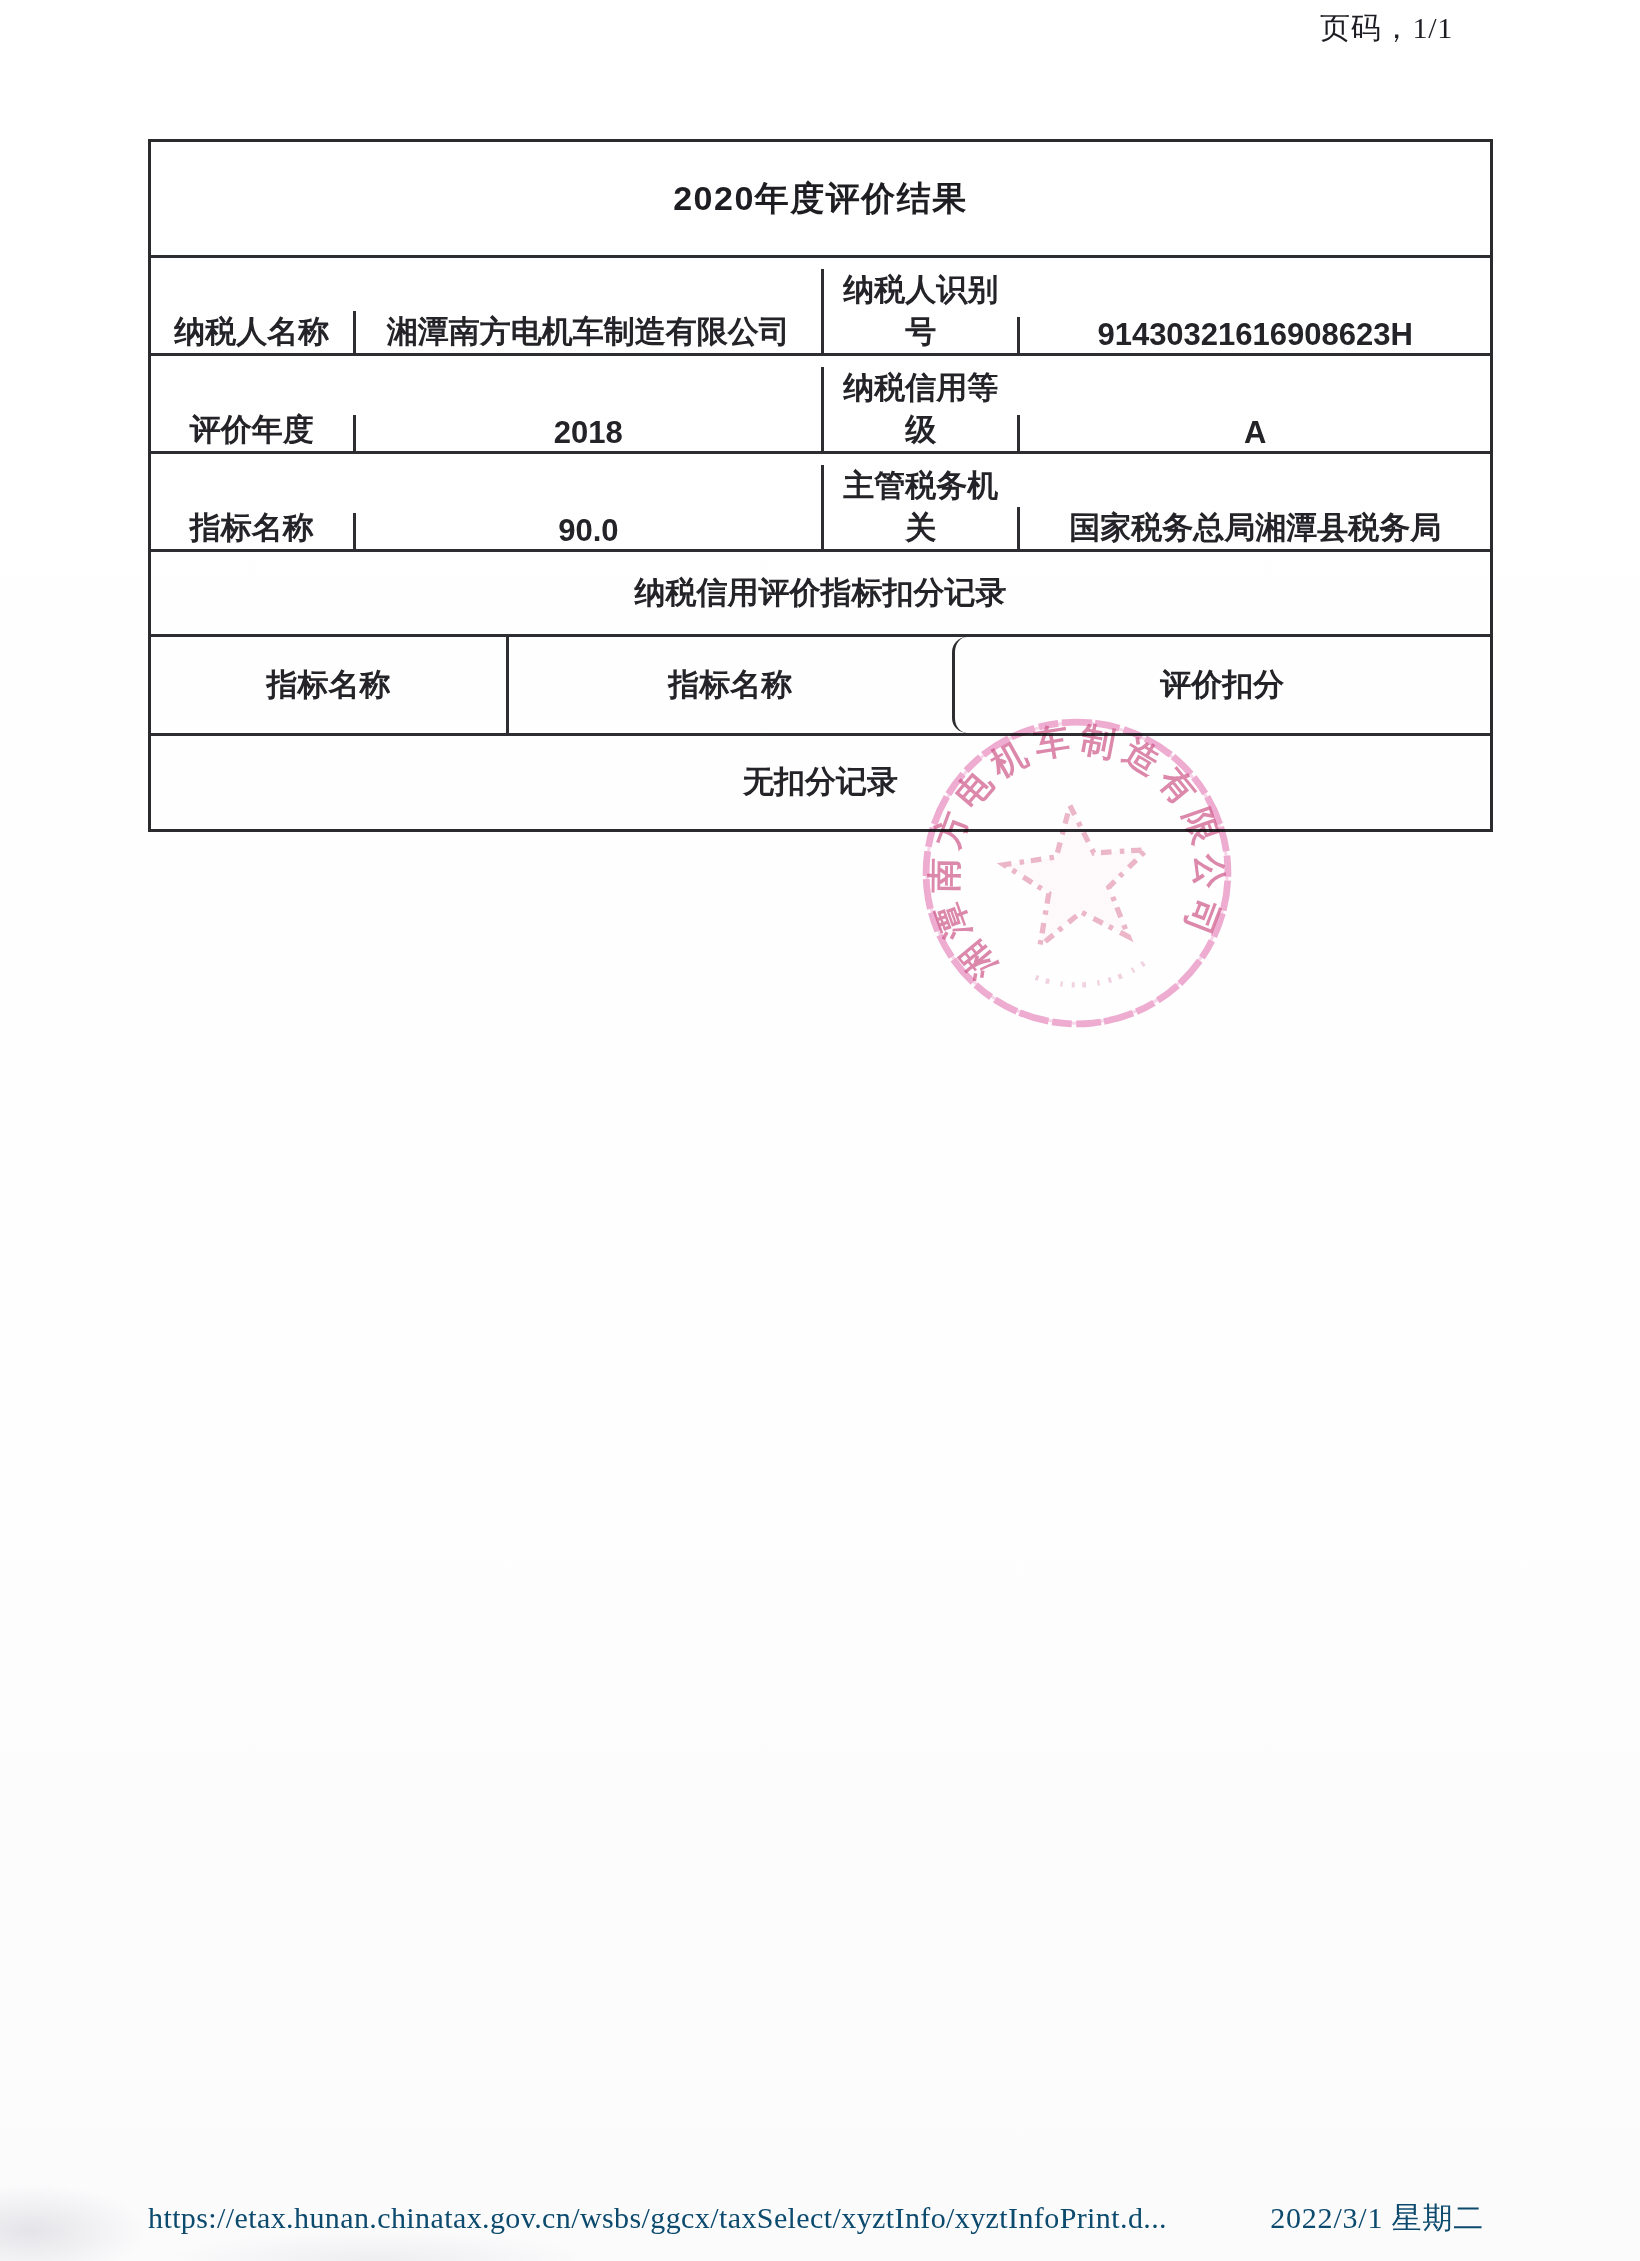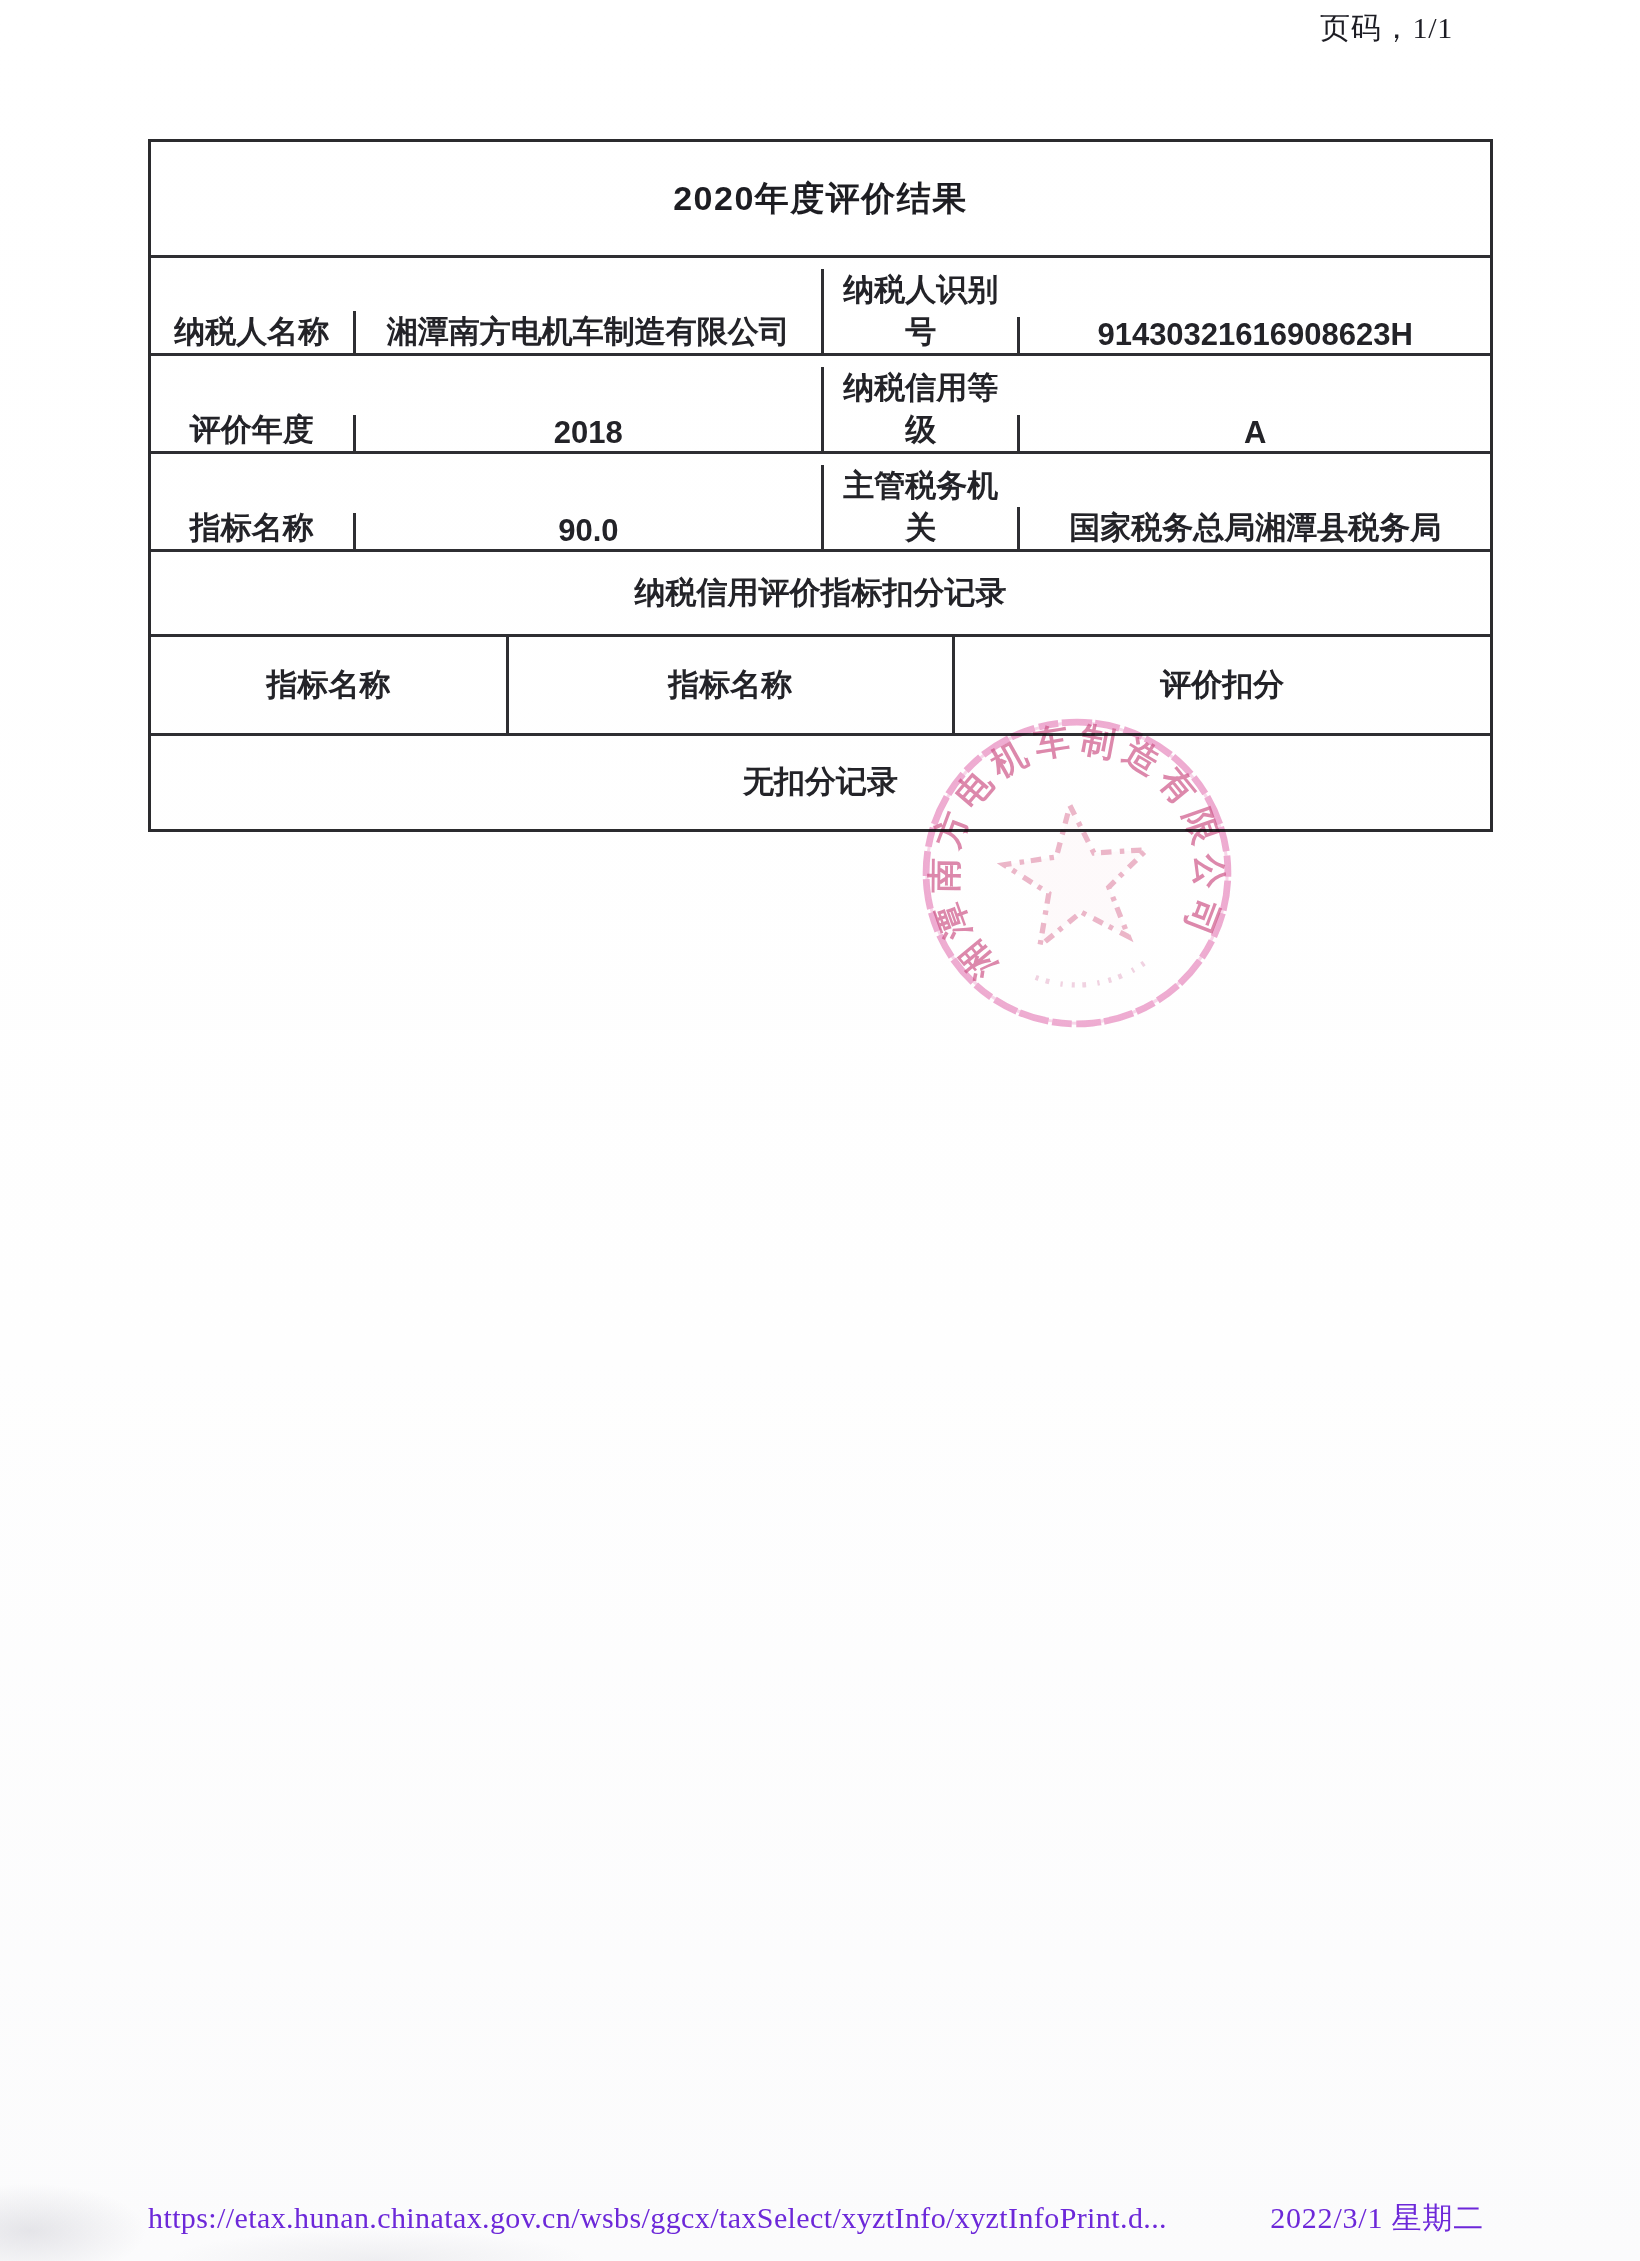--- a/index.html
+++ b/index.html
@@ -61,21 +61,21 @@
   }
   .cell + .cell { border-left: 3px solid #2e2e32; }
 
   .w-lab1 { flex: 0 0 15.05%; }
   .w-val1 { flex: 0 0 35.00%; }
   .w-lab2 { flex: 0 0 14.65%; }
   .w-val2 { flex: 1 1 auto; }
 
   .w-c1 { flex: 0 0 26.5%; }
   .w-c2 { flex: 0 0 33.3%; }
-  .w-c3 { flex: 1 1 auto; }
+  .w-c3 { flex: 1 1 auto; border-radius: 15px; }
 
   .cell.full { flex: 1 1 100%; }
   .title-cell { font-size: 34px; letter-spacing: 1.5px; color: #1d1d22; }
 
   
   .stamp {
     position: absolute;
     left: 911px;
     top: 707px;
     width: 332px;
@@ -90,21 +90,21 @@
   .footer {
     position: absolute;
     left: 148px;
     top: 2198px;
     width: 1336px;
     display: flex;
     justify-content: space-between;
     align-items: baseline;
     font-family: "Liberation Serif", "DejaVu Serif", serif;
     font-size: 30px;
-    color: #6d28d9;
+    color: #0c4a6e;
   }
   .footer .url { letter-spacing: 0.4px; }
   .footer .date { letter-spacing: 0.8px; }
 </style>
 </head>
 <body>
 
 <div class="scan-bg"></div>
 
 <div class="page-label">页码，1/1</div>

